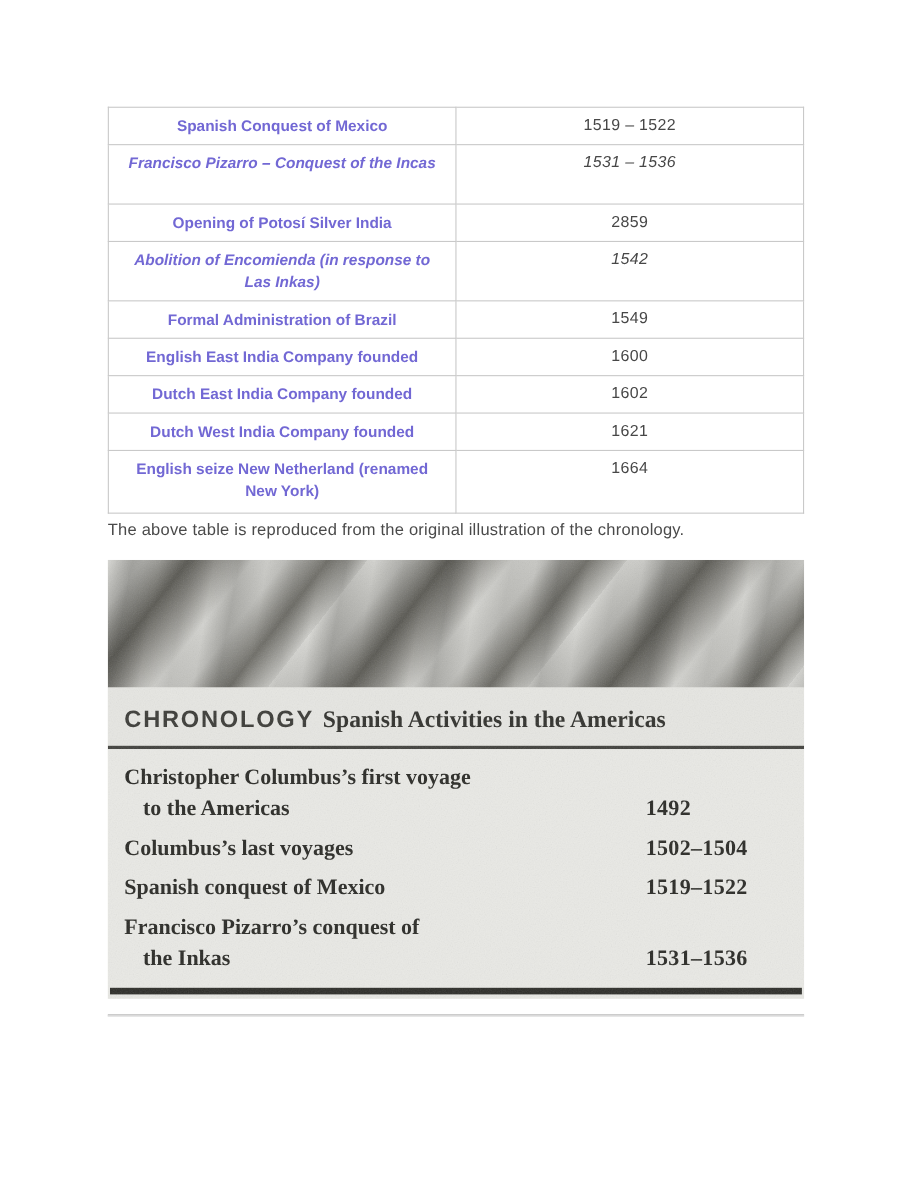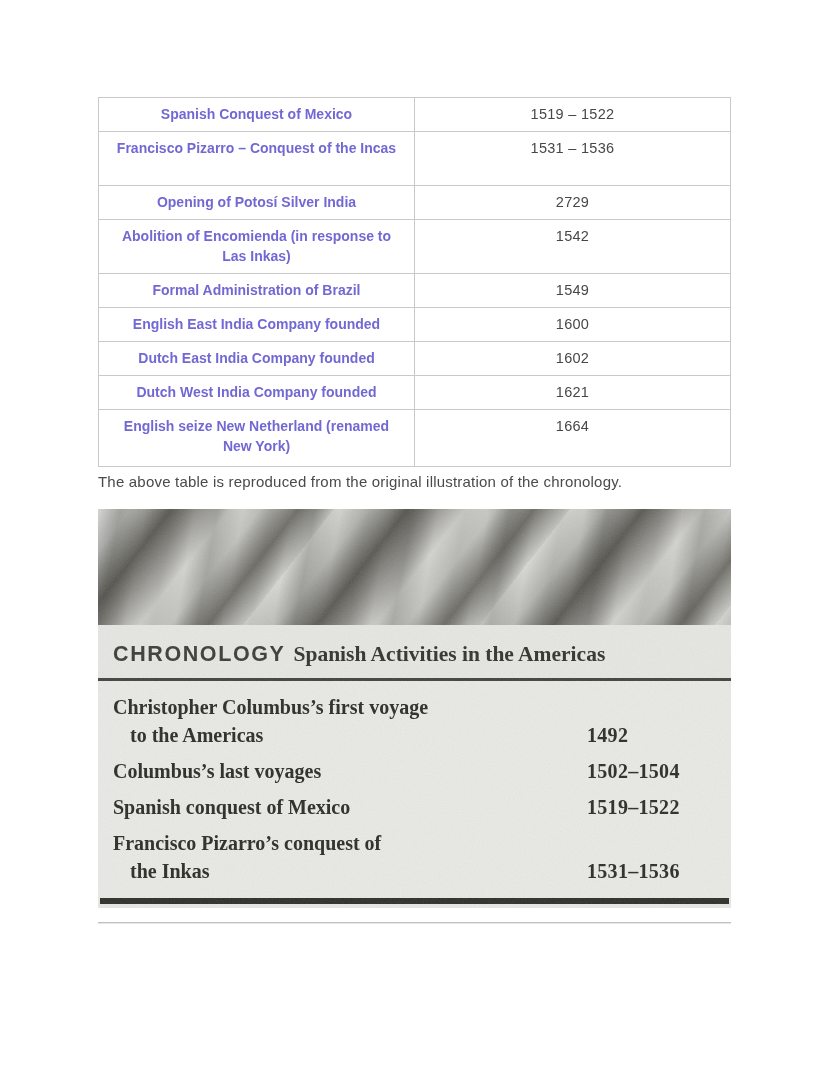--- a/index.html
+++ b/index.html
@@ -31,21 +31,21 @@
     padding: 6px 14px 7px 14px;
   }
   .events-table td.date-cell {
     text-align: center;
     font-size: 14.5px;
     line-height: 20px;
     color: var(--date_text, #474747);
     padding: 6px 10px 5px 10px;
     letter-spacing: 0.3px;
   }
-  .events-table tr.tall td { height: 54px; }
+  .events-table tr.tall td { height: 54px; font-style: italic; }
   .events-table tr.xtall td { height: 57px; }
 
   
   .caption {
     position: absolute; left: 98px; top: 473px; width: 633px;
     font-size: 15px;
     color: var(--caption_text, #4a4a4a);
     letter-spacing: 0.2px;
   }
 
@@ -139,21 +139,21 @@
     <tr>
       <td class="event-cell">Spanish Conquest of Mexico</td>
       <td class="date-cell">1519 – 1522</td>
     </tr>
     <tr class="tall">
       <td class="event-cell">Francisco Pizarro – Conquest of the Incas</td>
       <td class="date-cell">1531 – 1536</td>
     </tr>
     <tr>
       <td class="event-cell">Opening of Potosí Silver India</td>
-      <td class="date-cell">2729</td>
+      <td class="date-cell">2859</td>
     </tr>
     <tr class="tall">
       <td class="event-cell">Abolition of Encomienda (in response to Las Inkas)</td>
       <td class="date-cell">1542</td>
     </tr>
     <tr>
       <td class="event-cell">Formal Administration of Brazil</td>
       <td class="date-cell">1549</td>
     </tr>
     <tr>

